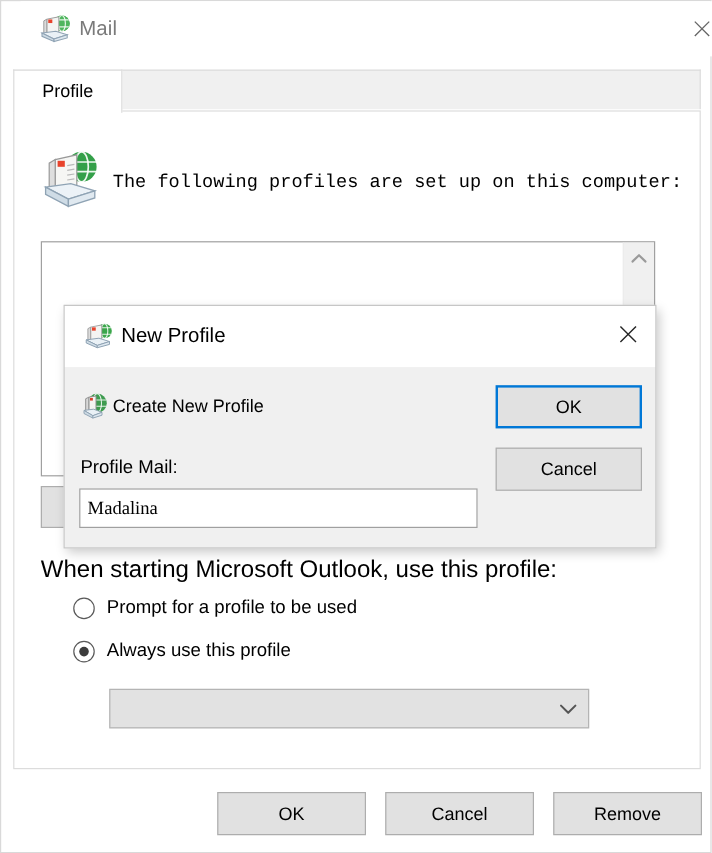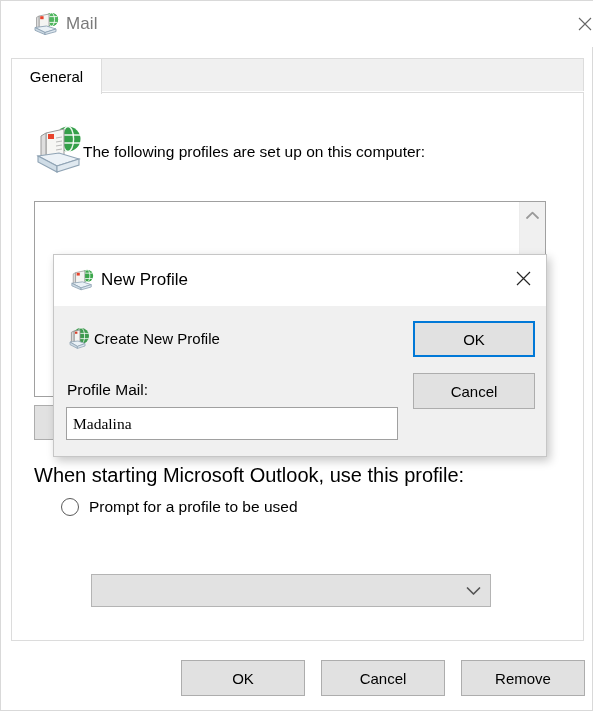--- a/index.html
+++ b/index.html
@@ -101,24 +101,25 @@
   }
 
   
   #profiles-header-icon {
     position: absolute;
     left: 33px; top: 123px;
     width: 50px; height: 56px;
   }
   #profiles-header-text {
     position: absolute;
-    left: 82px; top: 142px;
+    left: 93px; top: 142px;
     font-size: 15.5px;
     color: #000;
     white-space: nowrap;
+    font-family: Liberation Mono, monospace;
   }
 
   
   #profiles-listbox {
     position: absolute;
     left: 33px; top: 200px;
     width: 512px;
     height: 196px;
     background: #ffffff;
     border: 1px solid #a0a0a0;
@@ -391,21 +392,21 @@
     </span>
     <span id="titlebar-title">Mail</span>
     <div id="titlebar-close">
       <svg width="14" height="14" viewBox="0 0 14 14">
         <path d="M1 1 L13 13 M13 1 L1 13" stroke="#666666" stroke-width="1.1" fill="none"></path>
       </svg>
     </div>
   </div>
 
   <div id="tabstrip"></div>
-  <div id="tab-general">General</div>
+  <div id="tab-general">Profile</div>
 
   <div id="tabpage"></div>
 
   <span id="profiles-header-icon">
     <svg width="50" height="56" viewBox="0 0 50 56">
 
       <circle cx="34" cy="15" r="12.5" fill="#34a049"></circle>
       <path d="M21.6 11h24.8M21.6 19h24.8" stroke="#ffffff" stroke-width="1.4" opacity=".9" fill="none"></path>
       <ellipse cx="34" cy="15" rx="5.6" ry="12.5" fill="none" stroke="#ffffff" stroke-width="1.4" opacity=".9"></ellipse>
 
@@ -438,20 +439,24 @@
     <div class="list-btn">Copy...</div>
   </div>
 
   <span id="startup-label">When starting Microsoft Outlook, use this profile:</span>
 
   <div class="radio-row" id="radio-prompt">
     <span class="radio-mark"></span>
     <span class="radio-label">Prompt for a profile to be used</span>
   </div>
 
+  <div class="radio-row" id="radio-always">
+    <span class="radio-mark checked"></span>
+    <span class="radio-label">Always use this profile</span>
+  </div>
 
   <div id="profile-combo">
     <span id="profile-combo-value"></span>
     <span id="profile-combo-arrow">
       <svg width="15" height="10" viewBox="0 0 15 10">
         <path d="M1.5 2 L7.5 8 L13.5 2" stroke="#555555" stroke-width="1.7" fill="none" stroke-linecap="round" stroke-linejoin="round"></path>
       </svg>
     </span>
   </div>
 

